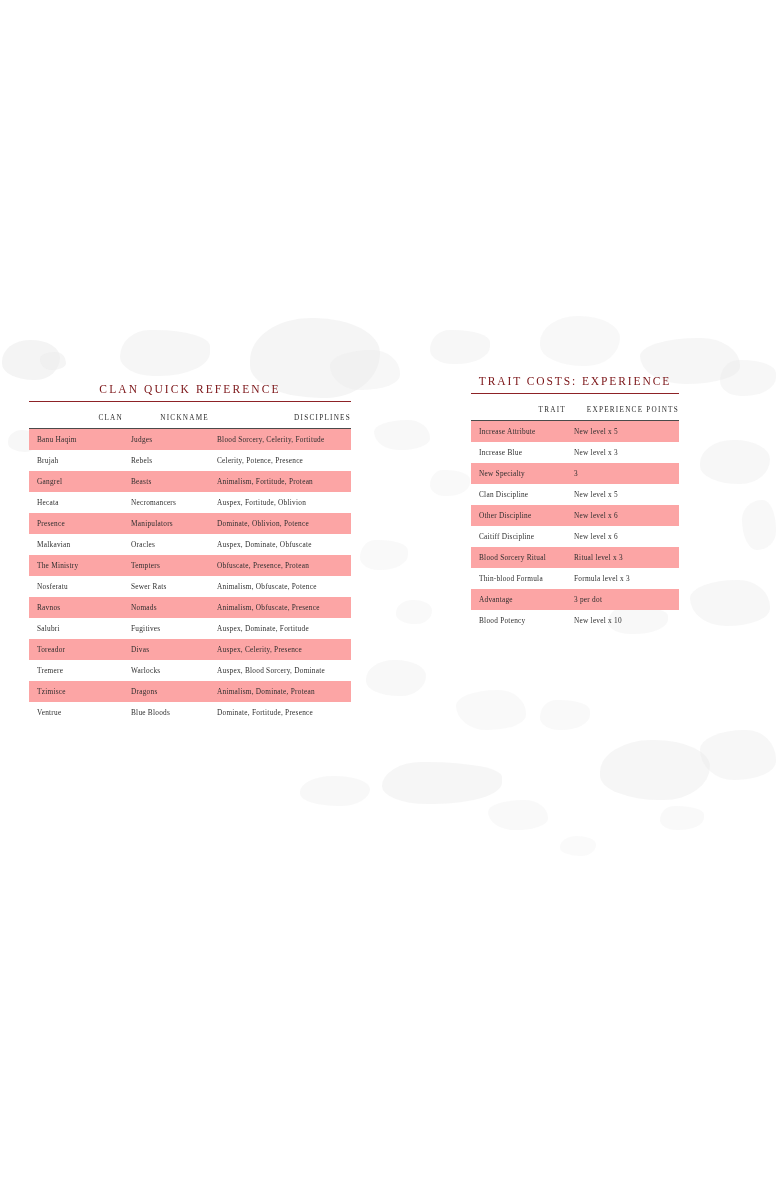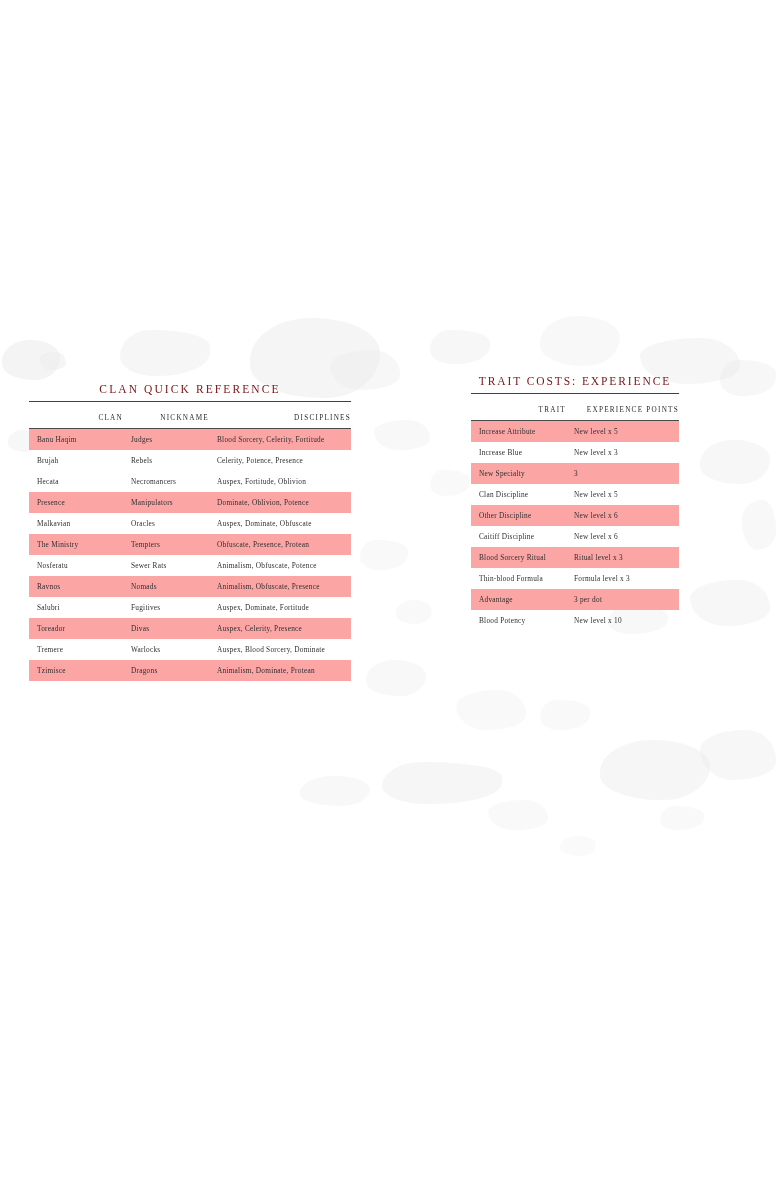--- a/index.html
+++ b/index.html
@@ -151,20 +151,25 @@
         <tr class="alt">
           <td>Banu Haqim</td>
           <td>Judges</td>
           <td>Blood Sorcery, Celerity, Fortitude</td>
         </tr>
         <tr>
           <td>Brujah</td>
           <td>Rebels</td>
           <td>Celerity, Potence, Presence</td>
         </tr>
+        <tr class="alt">
+          <td>Gangrel</td>
+          <td>Beasts</td>
+          <td>Animalism, Fortitude, Protean</td>
+        </tr>
         <tr>
           <td>Hecata</td>
           <td>Necromancers</td>
           <td>Auspex, Fortitude, Oblivion</td>
         </tr>
         <tr class="alt">
           <td>Presence</td>
           <td>Manipulators</td>
           <td>Dominate, Oblivion, Potence</td>
         </tr>
@@ -200,20 +205,25 @@
         </tr>
         <tr>
           <td>Tremere</td>
           <td>Warlocks</td>
           <td>Auspex, Blood Sorcery, Dominate</td>
         </tr>
         <tr class="alt">
           <td>Tzimisce</td>
           <td>Dragons</td>
           <td>Animalism, Dominate, Protean</td>
+        </tr>
+        <tr>
+          <td>Ventrue</td>
+          <td>Blue Bloods</td>
+          <td>Dominate, Fortitude, Presence</td>
         </tr>
       </tbody>
     </table>
   </section>
 
   <section class="panel panel-right">
     <div class="panel-title">TRAIT COSTS: EXPERIENCE</div>
     <table>
       <colgroup>
           <col class="c1">

